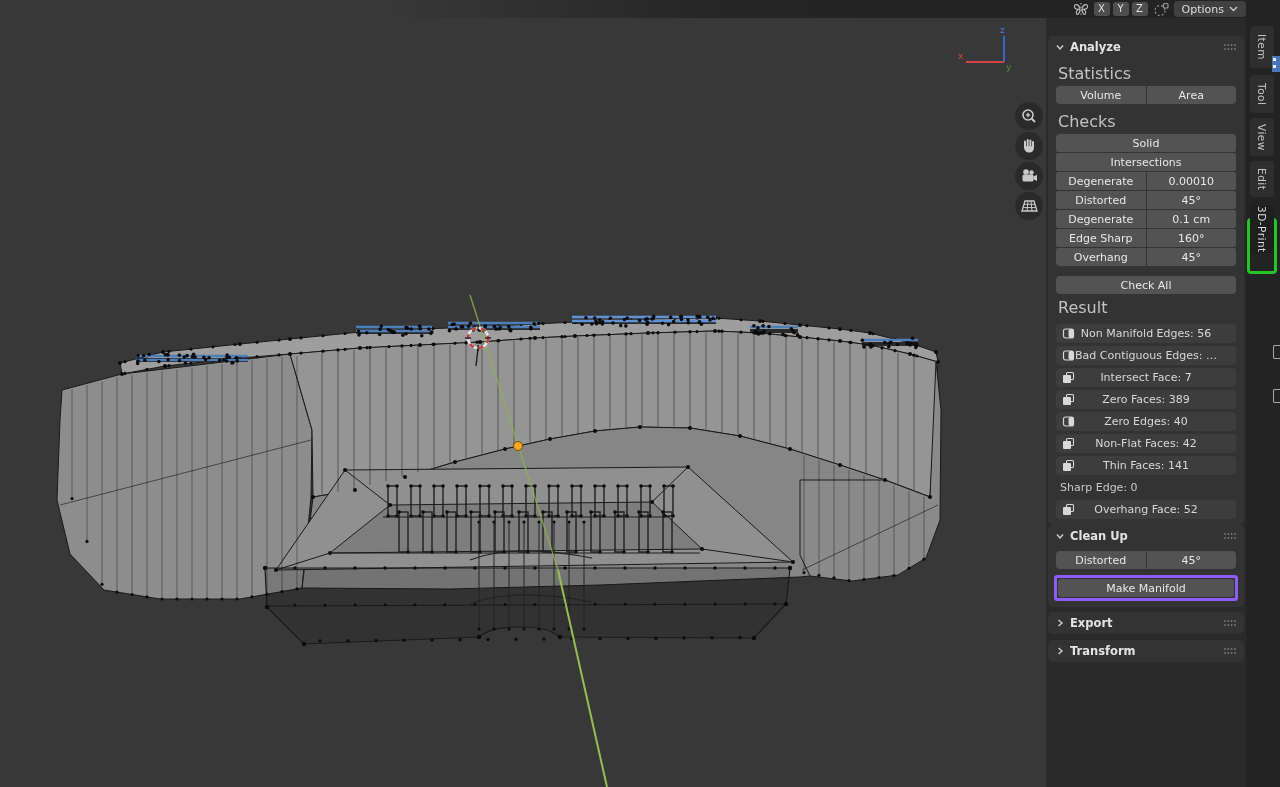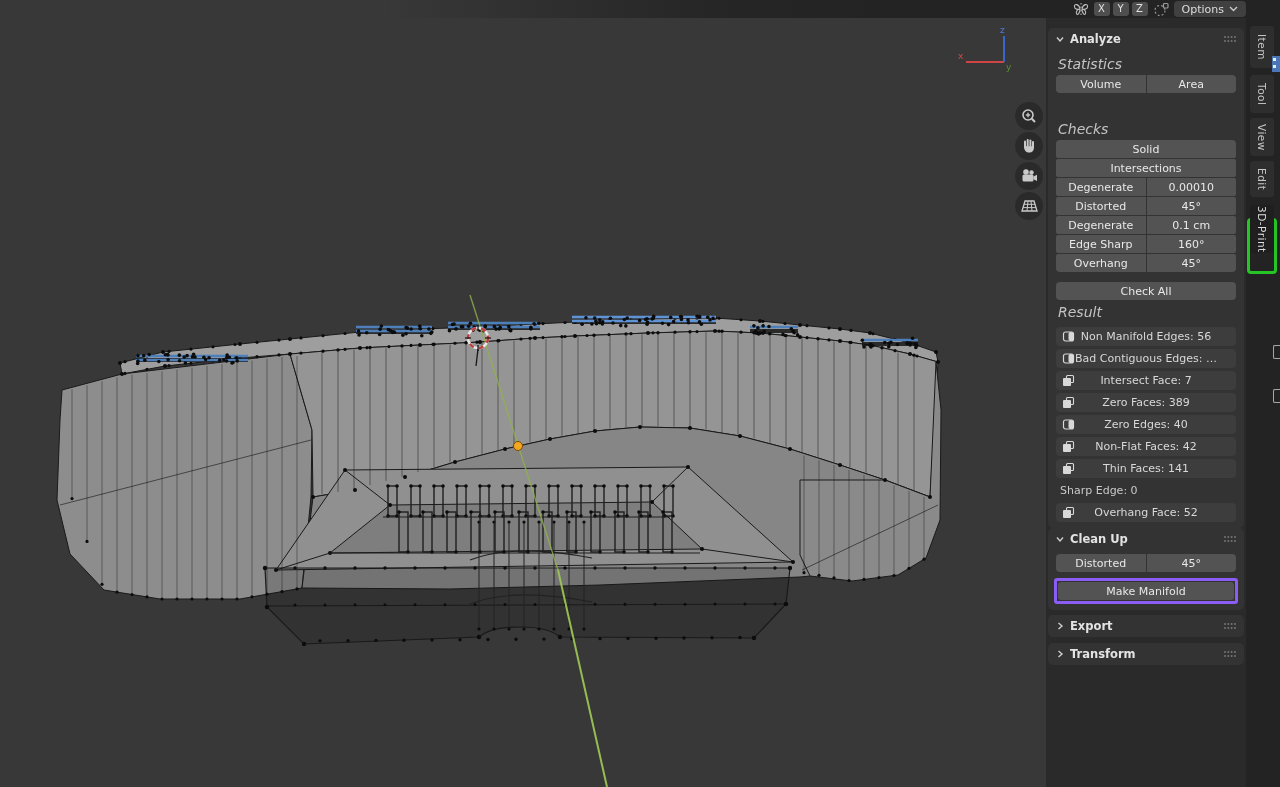--- a/index.html
+++ b/index.html
@@ -14,27 +14,27 @@
   .topbar-controls{position:absolute;right:34px;top:1px;height:16px;display:flex;align-items:center;gap:3px;}
   .axis-toggle{width:16px;height:14px;background:#4e4e4e;border-radius:3px;color:#e2e2e2;
     font-size:10px;display:flex;align-items:center;justify-content:center;line-height:1;}
   .tb-icon{display:flex;align-items:center;justify-content:center;width:20px;height:16px;}
   .options-btn{height:16px;background:#404040;border-radius:4px;color:#dcdcdc;font-size:11px;
     display:flex;align-items:center;gap:5px;padding:0 8px;}
 
   
   .panel-col{position:absolute;right:34px;top:18px;bottom:0;width:200px;background:#2a2a2a;
     padding:0 2px;box-sizing:border-box;}
-  .panel{background:#333333;border-radius:5px;margin-top:10px;padding-bottom:6px;}
+  .panel{background:#333333;border-radius:5px;margin-top:18px;padding-bottom:6px;}
   .panel.collapsed{padding-bottom:0;margin-top:5px;}
   .panel-header{height:22px;display:flex;align-items:center;padding:0 7px;gap:5px;}
   .panel-title{color:#e3e3e3;font-size:11.5px;font-weight:bold;flex:1;}
   .caret{width:10px;height:10px;flex:0 0 auto;}
   .grip{flex:0 0 auto;opacity:.75;}
-  .sec-label{color:#c3c3c3;font-size:14px;padding:6px 10px 2px;font-style:italic;}
+  .sec-label{color:#c3c3c3;font-size:16px;padding:6px 10px 2px;}
   .btn-row{display:flex;gap:1px;margin:1px 8px 0;}
   .cell-btn{flex:1;height:18px;background:#535353;color:#e8e8e8;font-size:11px;
     display:flex;align-items:center;justify-content:center;border-radius:2px;text-align:right;}
   .stack .btn-row:first-child .cell-btn{border-top-left-radius:4px;border-top-right-radius:4px;}
   .stack .btn-row:last-child .cell-btn{border-bottom-left-radius:4px;border-bottom-right-radius:4px;}
   .stack .btn-row .cell-btn.l{border-top-right-radius:0;border-bottom-right-radius:0;}
   .stack .btn-row .cell-btn.r{border-top-left-radius:0;border-bottom-left-radius:0;}
   .single-btn{height:18px;background:#535353;color:#e8e8e8;font-size:11px;border-radius:4px;
     display:flex;align-items:center;justify-content:center;margin:10px 8px 0;}
   .result-btn{position:relative;height:19px;background:#3d3d3d;border-radius:4px;margin:3px 8px 0;
@@ -782,21 +782,21 @@
               <circle cx="8.6" cy="6" r="1"></circle>
               <circle cx="12" cy="6" r="1"></circle>
             </g>
           </svg>
       </div>
       <div class="sec-label">Statistics</div>
       <div class="btn-row stack-pair">
         <div class="cell-btn" style="border-radius:4px 0 0 4px">Volume</div>
         <div class="cell-btn" style="border-radius:0 4px 4px 0">Area</div>
       </div>
-      <div class="sec-label" style="padding-top:28px">Checks</div>
+      <div class="sec-label" style="padding-top:8px">Checks</div>
       <div class="stack">
         <div class="btn-row">
             <div class="cell-btn">Solid</div>
           </div>
         <div class="btn-row">
             <div class="cell-btn">Intersections</div>
           </div>
         <div class="btn-row">
           <div class="cell-btn l">Degenerate</div>
           <div class="cell-btn r">0.00010</div>

